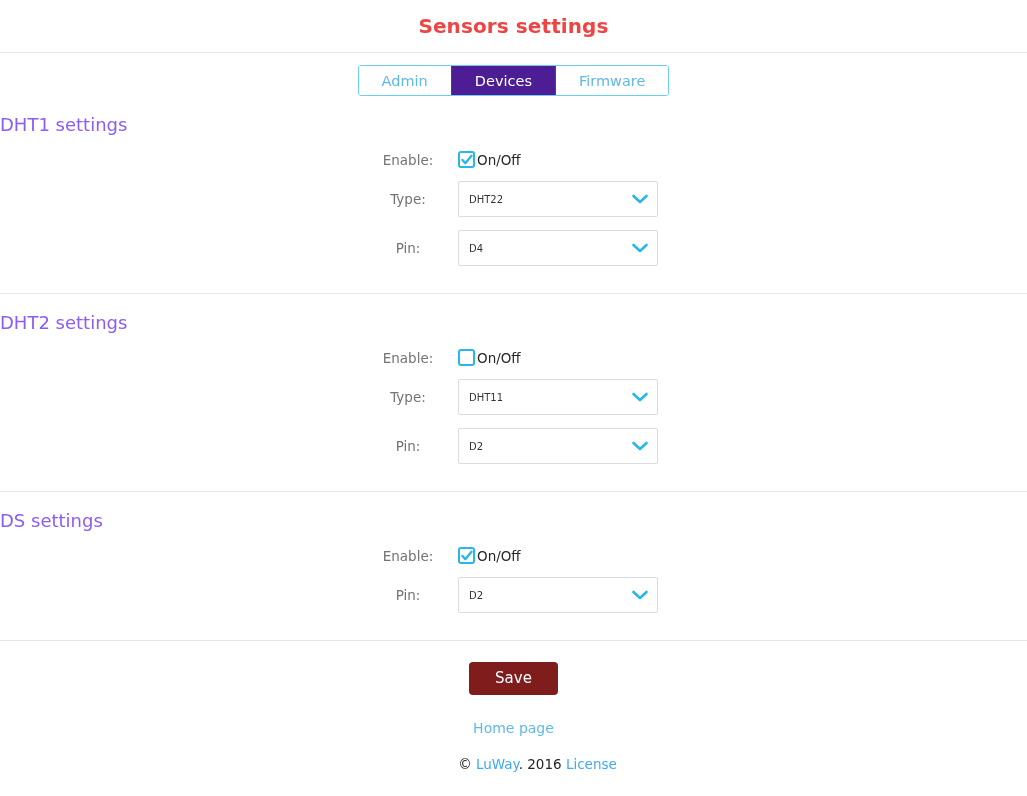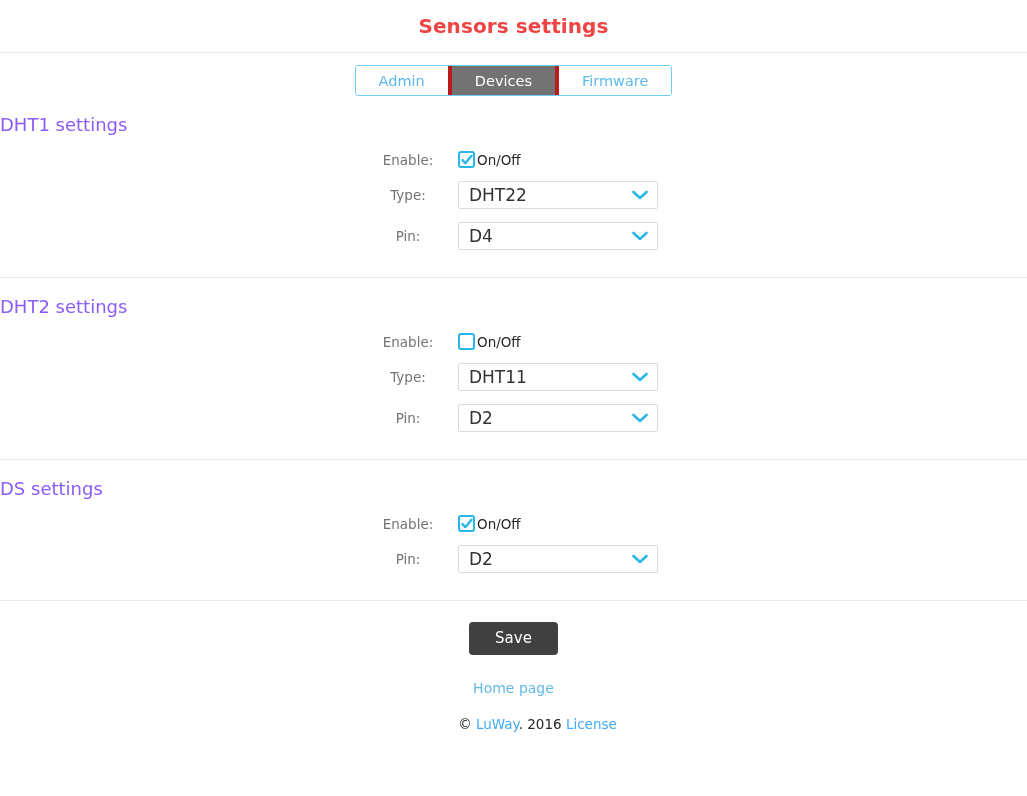--- a/index.html
+++ b/index.html
@@ -46,27 +46,27 @@
   }
   .tab {
     display: flex;
     align-items: center;
     justify-content: center;
     font-size: 14.5px;
     color: #5fb9e8;
     background: #ffffff;
     padding: 0 23px;
     cursor: pointer;
-    border-right: 4px solid #b91c1c;
+    border-right: 1px solid #b91c1c;
     box-sizing: border-box;
     white-space: nowrap;
   }
   .tab:last-child { border-right: none; }
   .tab.active {
-    background: #737373;
+    background: #4c1d95;
     color: #ffffff;
   }
 
   
   .section {
     border-bottom: 1px solid #e8e8e8;
     padding-bottom: 14px;
   }
   .section.last { border-bottom: 1px solid #e8e8e8; }
   .section-title {
@@ -116,43 +116,43 @@
   .checkbox.unchecked svg { visibility: hidden; }
   .check-label {
     margin-left: 2px;
     font-size: 13.5px;
     color: #262626;
   }
 
   
   .select {
     width: 200px;
-    height: 28px;
+    height: 36px;
     box-sizing: border-box;
     border: 1px solid #dcdcdc;
     border-radius: 2px;
     background: #ffffff;
     display: flex;
     align-items: center;
     justify-content: space-between;
     padding: 0 8px 0 10px;
-    font-size: 17px;
+    font-size: 10px;
     color: #333333;
     cursor: pointer;
   }
   .select .chev { display: flex; align-items: center; }
 
   
   .footer {
     padding-top: 21px;
     text-align: center;
   }
   .save-btn {
     display: inline-block;
-    background: #404040;
+    background: #7f1d1d;
     color: #ffffff;
     border: none;
     border-radius: 4px;
     font-size: 15px;
     font-family: inherit;
     padding: 9px 26px;
     cursor: pointer;
     line-height: 1;
   }
   .home-link {

